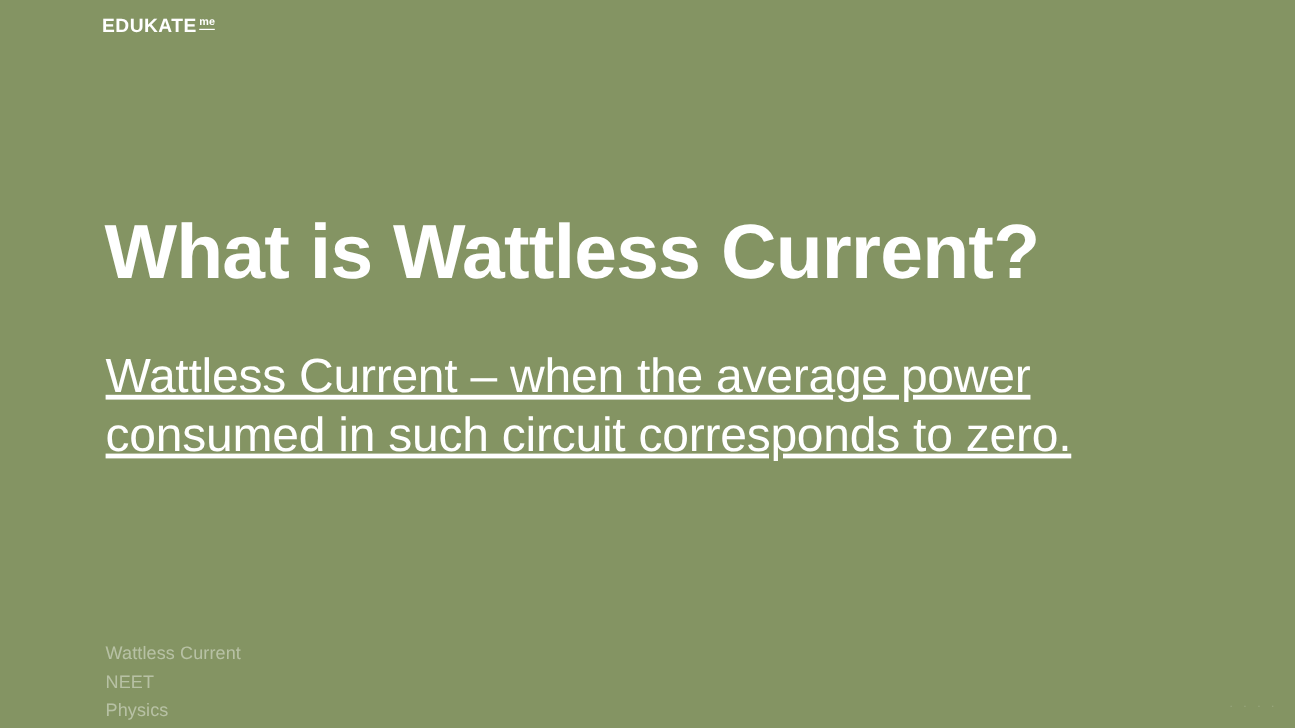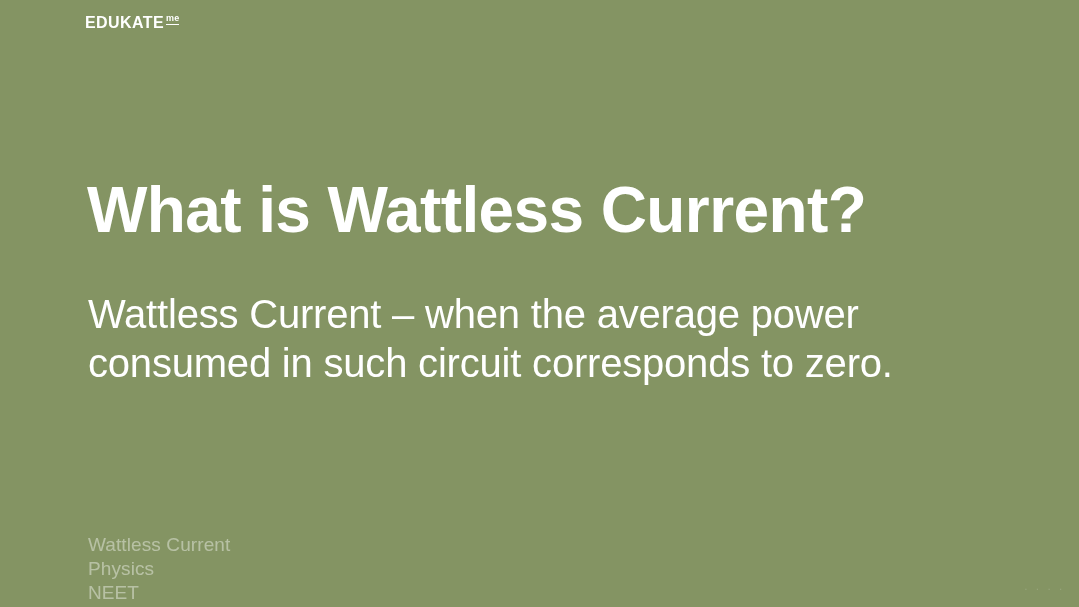--- a/index.html
+++ b/index.html
@@ -68,32 +68,33 @@
   #body-text {
     position: absolute;
     left: 88px;
     top: 250px;
     width: 880px;
     font-size: 40px;
     font-weight: normal;
     color: #ffffff;
     line-height: 49px;
     letter-spacing: -0.2px;
+    text-decoration: underline;
   }
 
   
   #footer {
     position: absolute;
     left: 88px;
     top: 533px;
     color: #ffffff;
     opacity: 0.42;
   }
   .footer-line {
-    font-size: 19px;
+    font-size: 15px;
     line-height: 24px;
     color: #ffffff;
     letter-spacing: 0.1px;
   }
 
   
   #corner-marks {
     position: absolute;
     right: 14px;
     bottom: 14px;
@@ -114,19 +115,19 @@
     <span id="logo-word">EDUKATE</span>
     <span id="logo-sup">me</span>
   </div>
 
   <h1 id="heading">What is Wattless Current?</h1>
 
   <p id="body-text">Wattless Current – when the average power consumed in such circuit corresponds to zero.</p>
 
   <div id="footer">
     <div class="footer-line">Wattless Current</div>
+    <div class="footer-line">NEET</div>
     <div class="footer-line">Physics</div>
-    <div class="footer-line">NEET</div>
   </div>
 
   <div id="corner-marks">. . . .</div>
 
 </div>
 
 </body></html>

